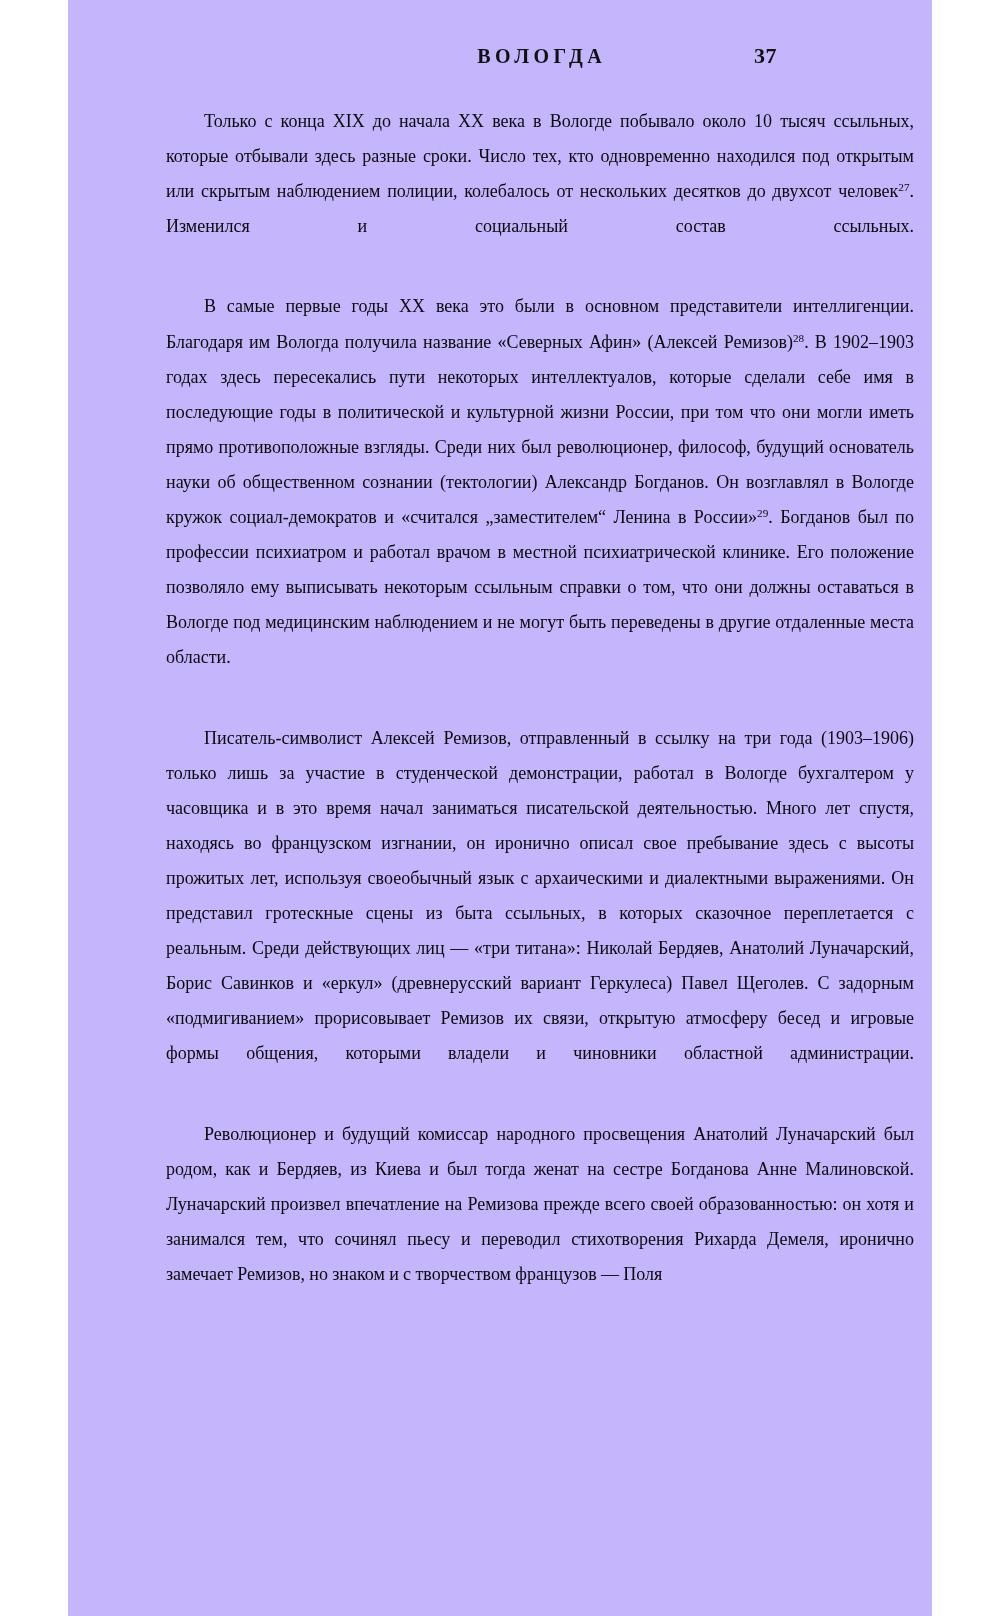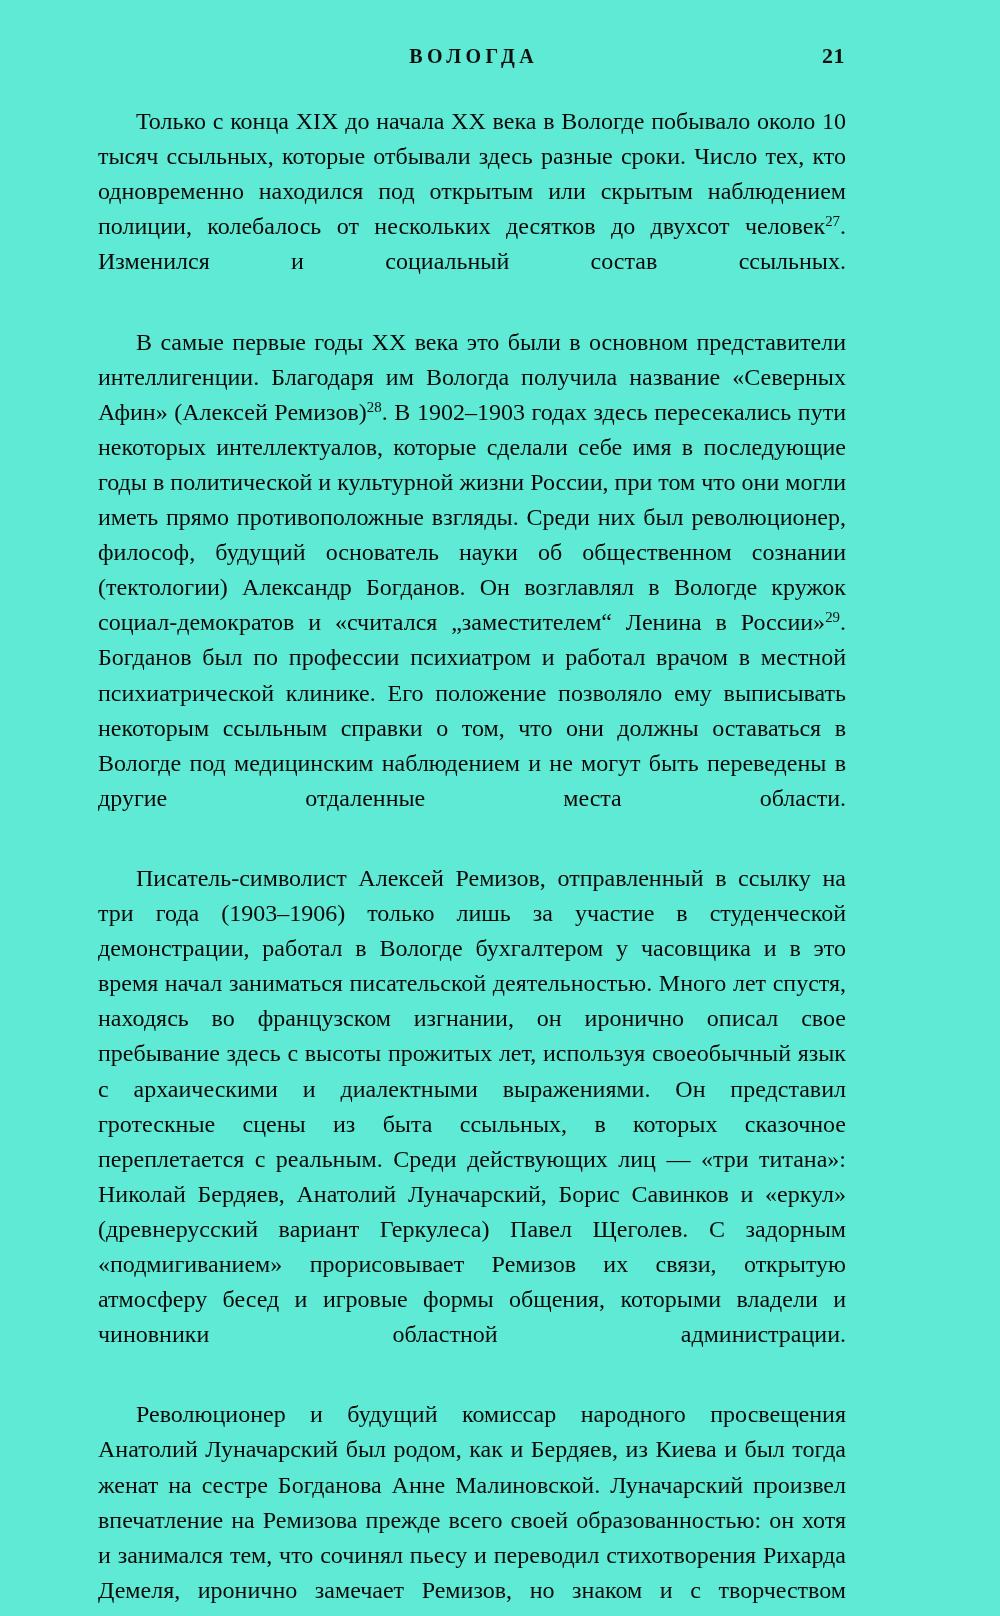--- a/index.html
+++ b/index.html
@@ -3,24 +3,24 @@
 <meta charset="utf-8">
 <title>Вологда — 37</title>
 <style>
   html, body {
     margin: 0;
     padding: 0;
     background: #ffffff;
   }
   .page {
     position: relative;
-    width: 1000px;
+    width: 864px;
     height: 1616px;
     margin: 0 auto;
-    background: #5eead4;
+    background: #c4b5fd;
     overflow: hidden;
     font-family: "Liberation Serif", "DejaVu Serif", serif;
     color: #0b0b0b;
     -webkit-font-smoothing: antialiased;
   }
 
   
   .running-head {
     position: absolute;
     top: 44px;
@@ -53,21 +53,21 @@
 
   
   .textblock {
     position: absolute;
     top: 104px;
     left: 98px;
     width: 748px;
   }
   .para {
     margin: 0;
-    font-size: 24px;
+    font-size: 18px;
     line-height: 35.1px;
     text-align: justify;
     text-justify: inter-word;
     text-indent: 38px;
     hyphens: manual;
     word-spacing: -0.2px;
   }
   .para + .para {
     margin-top: 10px;
   }
@@ -89,21 +89,21 @@
 </style>
 </head>
 <body>
 
 <div class="page">
 
   <div class="running-head">
     <span class="running-head-title">ВОЛОГДА</span>
   </div>
 
-  <div class="folio">21</div>
+  <div class="folio">37</div>
 
   <div class="textblock">
 
     <p class="para"><span>Только с конца XIX до начала XX века в Вологде побывало около 10 тысяч ссыльных, которые отбывали здесь разные сроки. Число тех, кто одновременно находился под открытым или скрытым наблюдением полиции, колебалось от нескольких десятков до двухсот человек</span><sup>27</sup><span>. Изменился и социальный состав ссыльных.</span></p>
 
     <p class="para"><span>В самые первые годы XX века это были в основном представители интеллигенции. Благодаря им Вологда получила название «Северных Афин» (Алексей Ремизов)</span><sup>28</sup><span>. В 1902–1903 годах здесь пересекались пути некоторых интеллектуалов, которые сделали себе имя в последующие годы в политической и культурной жизни России, при том что они могли иметь прямо противоположные взгляды. Среди них был революционер, философ, будущий основатель науки об общественном сознании (тектологии) Александр Богданов. Он возглавлял в Вологде кружок социал-демократов и «считался „заместителем“ Ленина в России»</span><sup>29</sup><span>. Богданов был по профессии психиатром и работал врачом в местной психиатрической клинике. Его положение позволяло ему выписывать некоторым ссыльным справки о том, что они должны оставаться в Вологде под медицинским наблюдением и не могут быть переведены в другие отдаленные места области.</span></p>
 
     <p class="para"><span>Писатель-символист Алексей Ремизов, отправленный в ссылку на три года (1903–1906) только лишь за участие в студенческой демонстрации, работал в Вологде бухгалтером у часовщика и в это время начал заниматься писательской деятельностью. Много лет спустя, находясь во французском изгнании, он иронично описал свое пребывание здесь с высоты прожитых лет, используя своеобычный язык с архаическими и диалектными выражениями. Он представил гротескные сцены из быта ссыльных, в которых сказочное переплетается с реальным. Среди действующих лиц — «три титана»: Николай Бердяев, Анатолий Луначарский, Борис Савинков и «еркул» (древнерусский вариант Геркулеса) Павел Щеголев. С задорным «подмигиванием» прорисовывает Ремизов их связи, открытую атмосферу бесед и игровые формы общения, которыми владели и чиновники областной администрации.</span></p>
 
     <p class="para last-open"><span>Революционер и будущий комиссар народного просвещения Анатолий Луначарский был родом, как и Бердяев, из Киева и был тогда женат на сестре Богданова Анне Малиновской. Луначарский произвел впечатление на Ремизова прежде всего своей образованностью: он хотя и занимался тем, что сочинял пьесу и переводил стихотворения Рихарда Демеля, иронично замечает Ремизов, но знаком и с творчеством французов — Поля</span></p>

